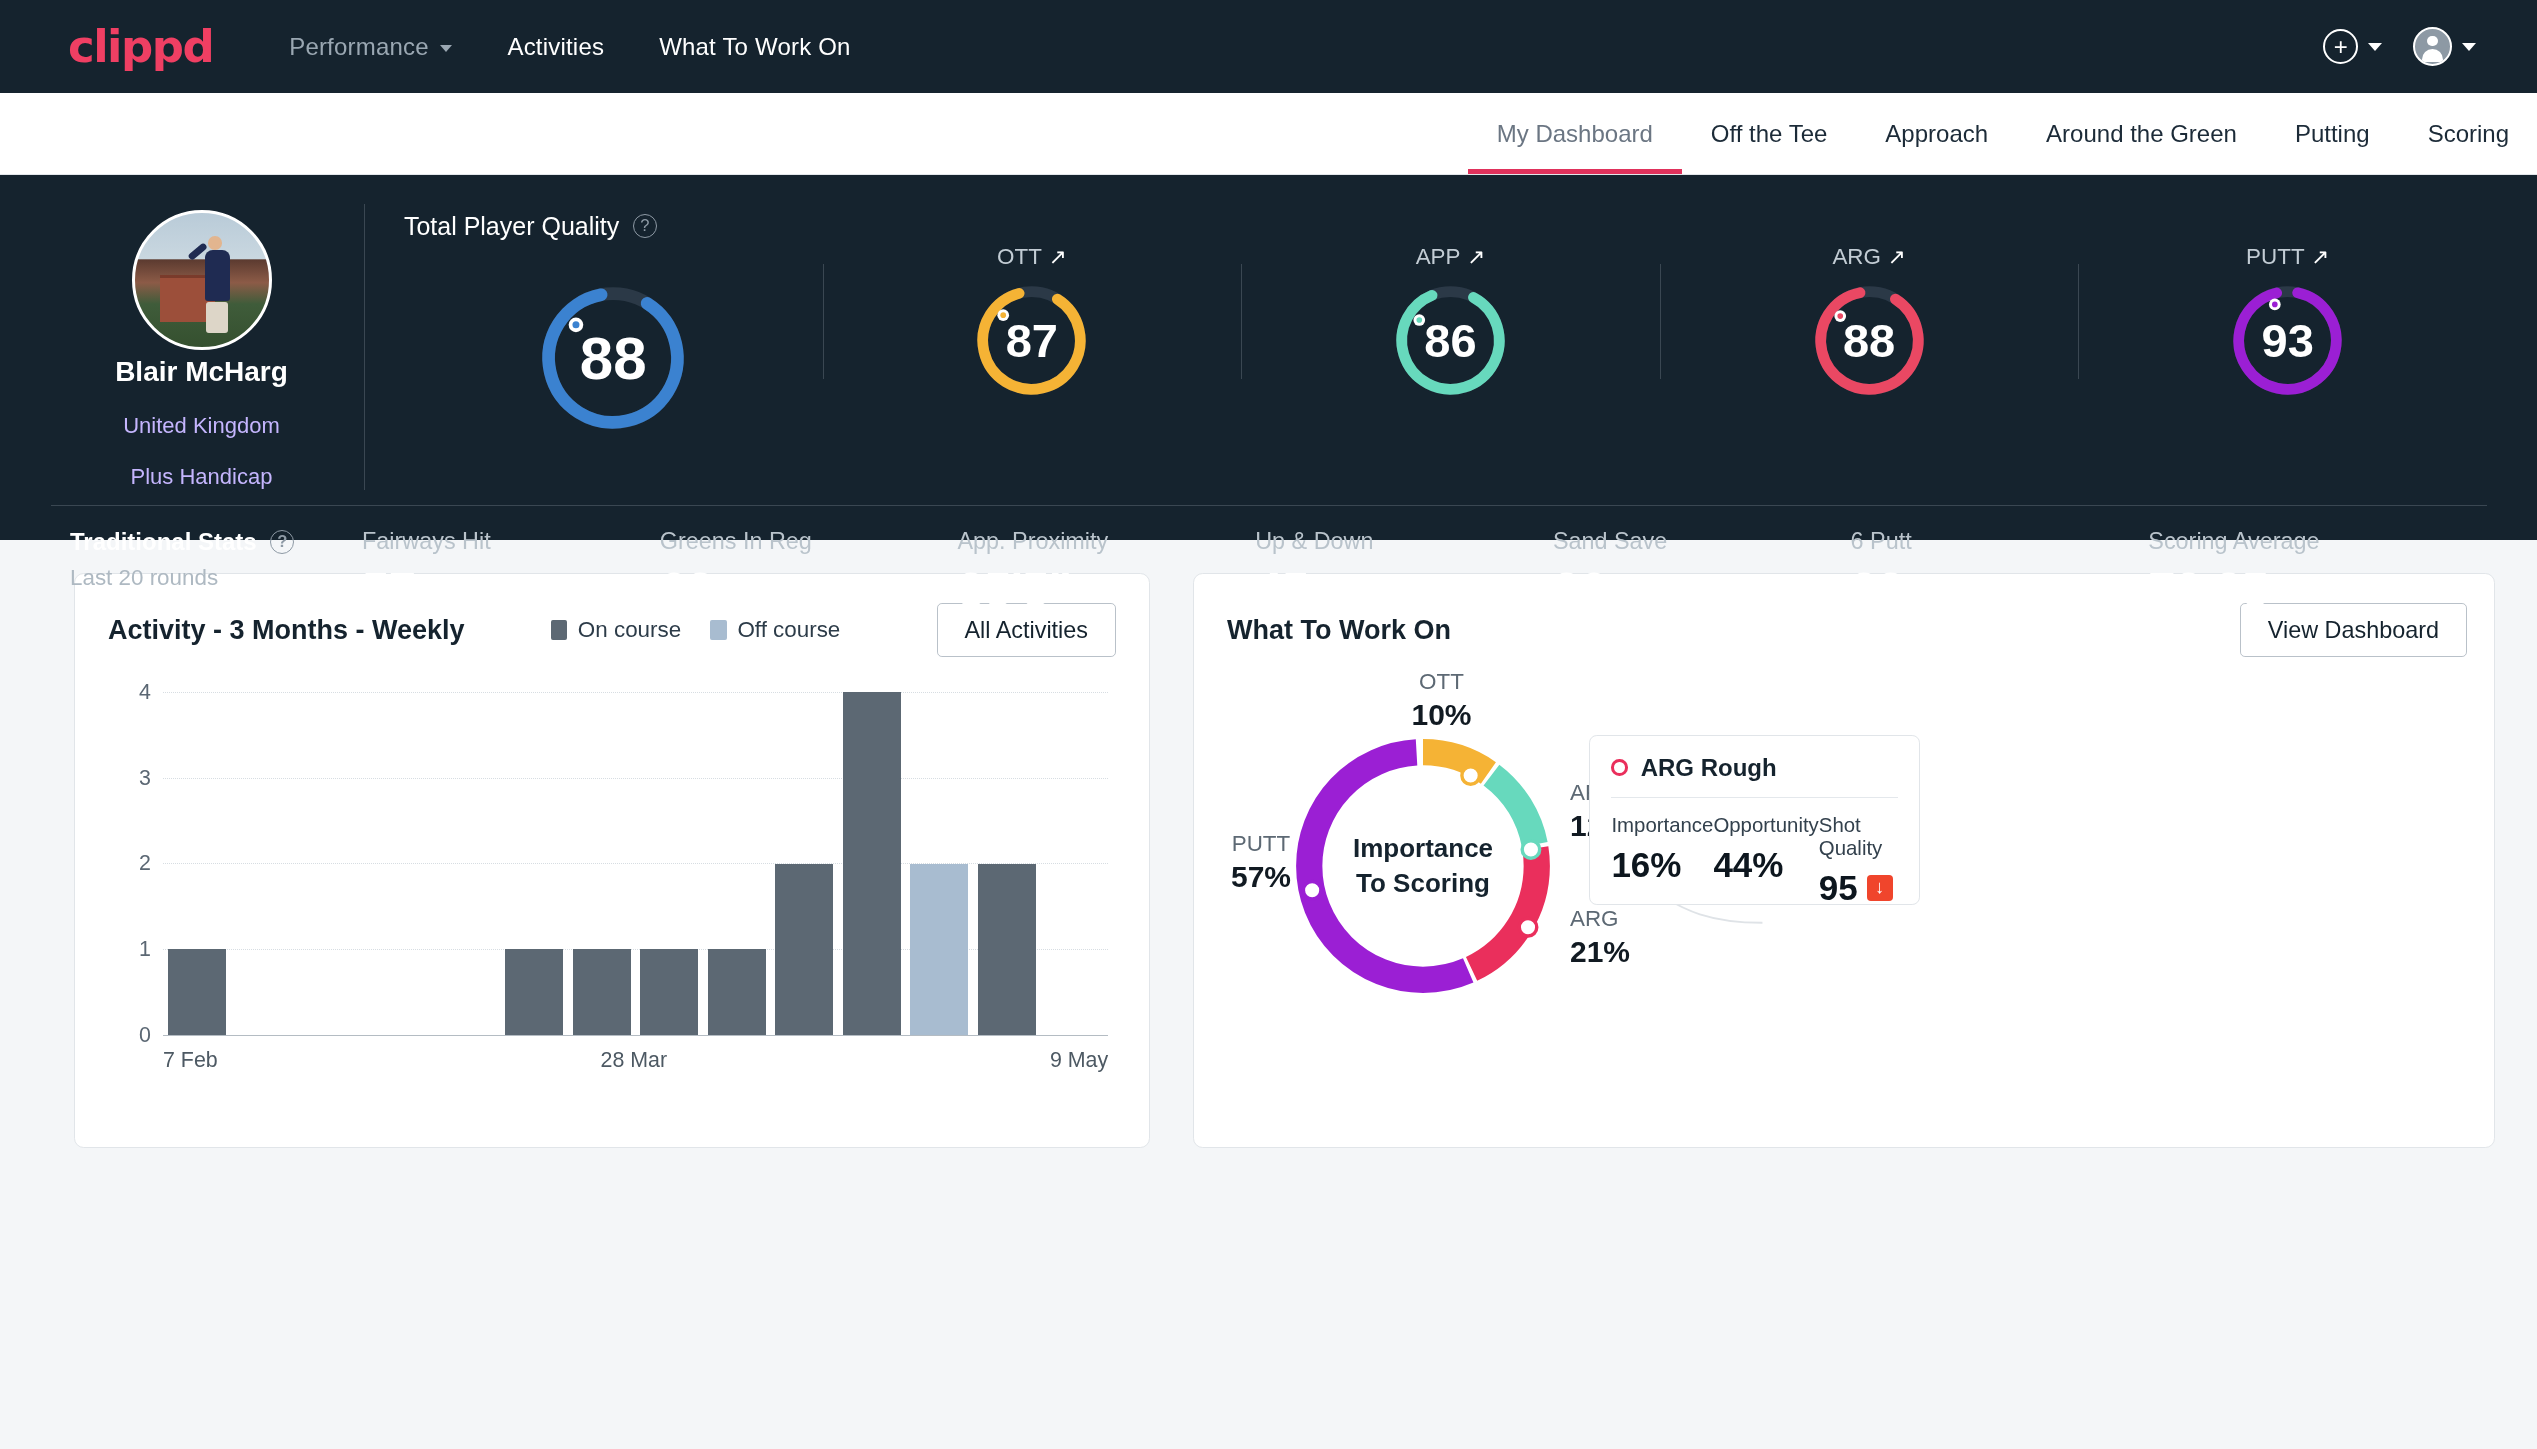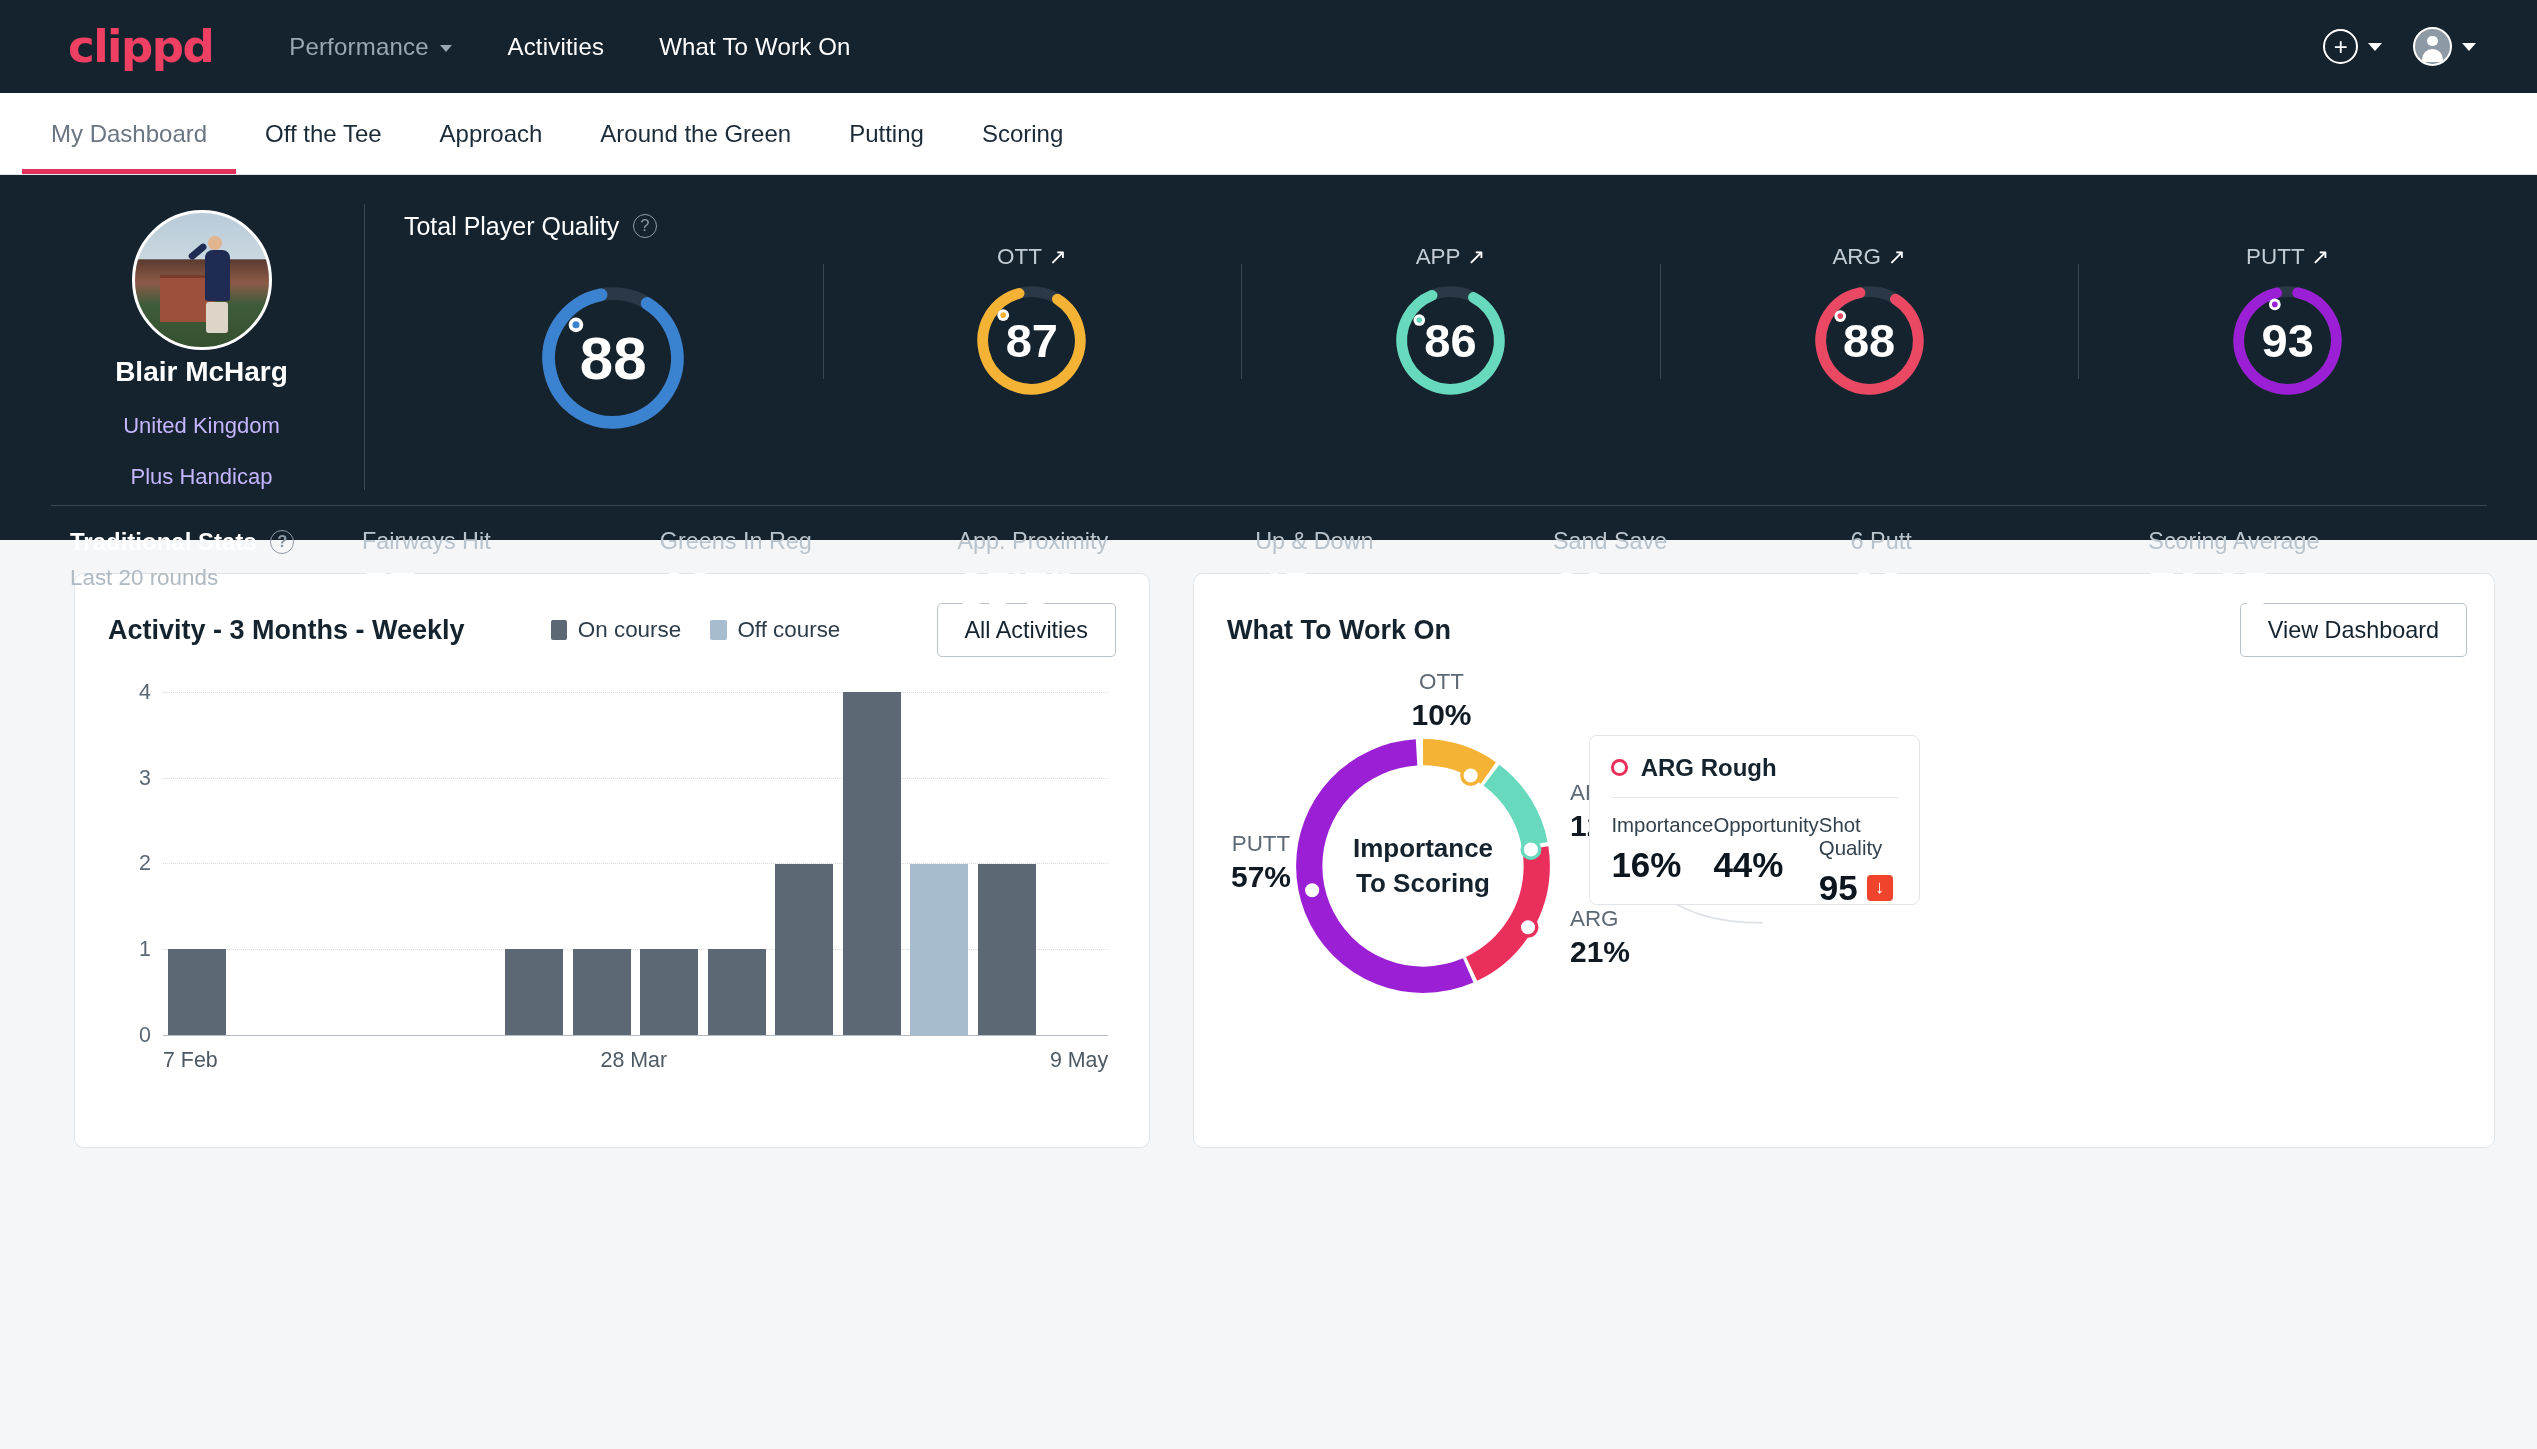--- a/index.html
+++ b/index.html
@@ -55,21 +55,21 @@
   }
   .small-caret {
     width: 0; height: 0; border-left: 7.8px solid transparent;
     border-right: 7.8px solid transparent; border-top: 8.8px solid #ffffff;
     cursor: pointer; margin-right: 21.4px;
   }
 
   
   .tabsbar {
     height: 82px; background: #ffffff; display: flex; align-items: stretch;
-    padding-left: 22px; border-bottom: 1px solid #e2e6ea;
+    padding-left: 22px; border-bottom: 1px solid #e2e6ea; justify-content: flex-end;
   }
   .tab {
     display: flex; align-items: center; padding: 0 29px; font-size: 24px;
     color: #1c2b38; cursor: pointer; position: relative;
   }
   .tab.active { color: #6b7683; }
   .tab.active::after {
     content: ""; position: absolute; left: 0; right: 0; bottom: 0;
     height: 4.9px; background: #e0325c;
   }

